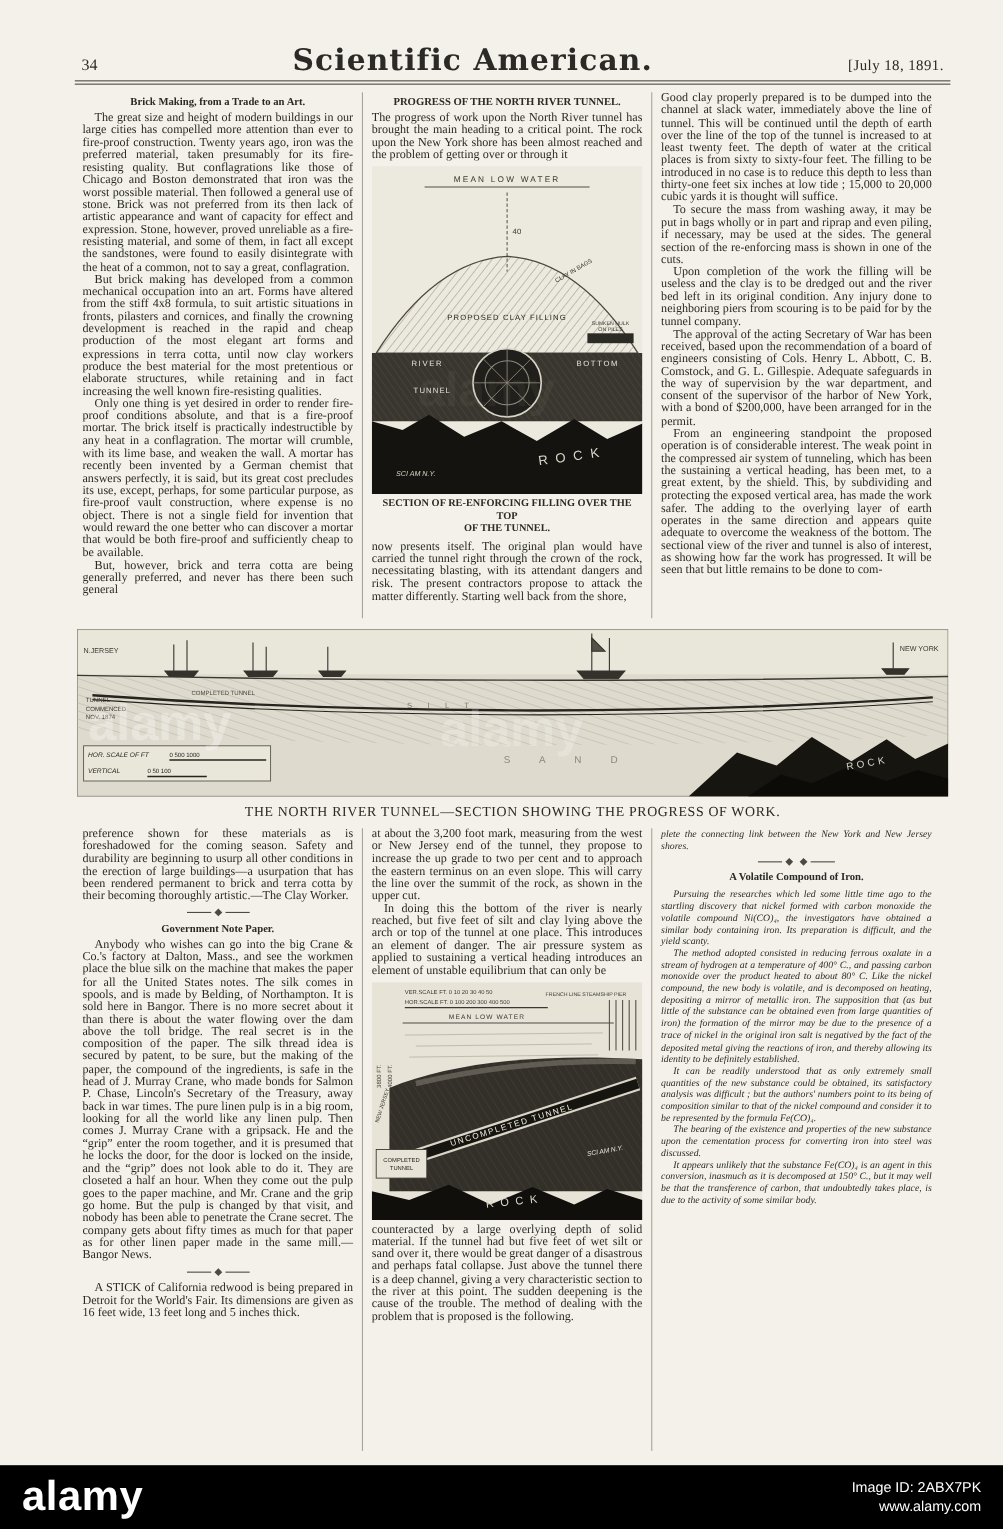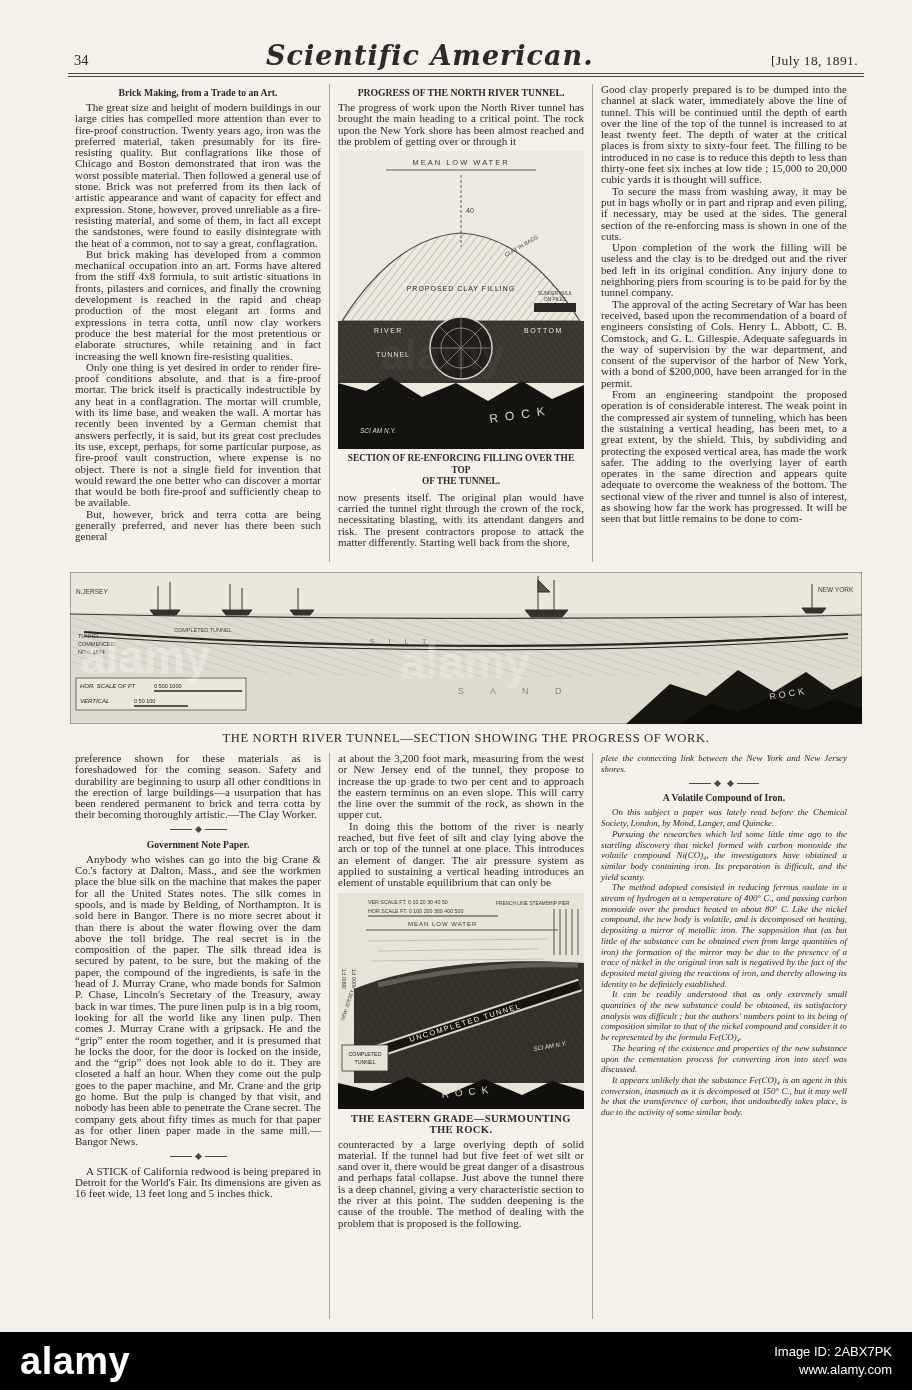--- a/index.html
+++ b/index.html
@@ -7,21 +7,21 @@
   body {
     width: 912px; height: 1390px; position: relative; overflow: hidden;
     background: #f5f3ee; color: #2b2a26;
     font-family: "Liberation Serif", "DejaVu Serif", serif;
   }
   .scan { position: absolute; left: 0; top: 0; right: 0; bottom: 58px; background: #f3f1ea; overflow: hidden; }
   .inner { position: absolute; left: 68px; top: 40px; width: 796px; }
 
   .hdr { display: flex; align-items: baseline; justify-content: space-between; padding: 0 6px; }
   .pageno { font-size: 14.5px; }
-  .masthead { font-family: "DejaVu Serif", serif; font-weight: bold; font-style: italic; font-size: 27px; letter-spacing: 1px; margin: 0; }
+  .masthead { font-family: "DejaVu Serif", serif; font-weight: bold; font-size: 27px; letter-spacing: 1px; margin: 0; }
   .date { font-size: 13.5px; letter-spacing: .4px; }
   .hr2 { height: 4px; border-top: 1px solid #4c4a44; border-bottom: 1px solid #4c4a44; margin-top: 2px; }
 
   .cols { display: flex; margin-top: 7px; }
   .col { width: 260px; padding: 0 7px; overflow: hidden; }
   .cols.upper .col { height: 478px; }
   .cols.lower .col { height: 566px; }
   .vr { width: 1px; background: #a8a398; margin: 0 1px; }
 
   p { margin: 0; font-size: 11px; line-height: 11.3px; text-align: justify; text-indent: 11px; }
@@ -269,36 +269,34 @@
             <rect x="4" y="152" width="46" height="26" fill="#e7e4d7" stroke="#3a3833" stroke-width="0.8"></rect>
             <text x="27" y="163" font-size="5.3" text-anchor="middle" fill="#26241f">COMPLETED</text>
             <text x="27" y="171" font-size="5.3" text-anchor="middle" fill="#26241f">TUNNEL</text>
 
             <path d="M0,190 L34,198 L70,184 L108,202 L146,186 L184,202 L214,188 L246,198 L246,216 L0,216 Z" fill="#100f0b"></path>
             <text x="104" y="205" font-size="10" letter-spacing="6" fill="#d9d5c8" transform="rotate(-6 104 205)">ROCK</text>
             <text x="196" y="158" font-size="6" font-style="italic" fill="#e8e5da" transform="rotate(-10 196 158)">SCI AM N.Y.</text>
           </svg>
         </figure>
 
-        <div class="grade-cap">THE EASTERN GRADE—SURMOUNTING THE ROCK.</div>
         <p class="noind">counteracted by a large overlying depth of solid material. If the tunnel had but five feet of wet silt or sand over it, there would be great danger of a disastrous and perhaps fatal collapse. Just above the tunnel there is a deep channel, giving a very characteristic section to the river at this point. The sudden deepening is the cause of the trouble. The method of dealing with the problem that is proposed is the following.</p>
       </div>
 
       <div class="vr"></div>
 
       <div class="col tight">
         <p class="noind">plete the connecting link between the New York and New Jersey shores.</p>
         <div class="sep">
             <span class="ln"></span>
             <span class="dm"></span>
             <span class="dm"></span>
             <span class="ln"></span>
           </div>
         <h3 class="art-title">A Volatile Compound of Iron.</h3>
-        <p>On this subject a paper was lately read before the Chemical Society, London, by Mond, Langer, and Quincke.</p>
         <p>Pursuing the researches which led some little time ago to the startling discovery that nickel formed with carbon monoxide the volatile compound Ni(CO)₄, the investigators have obtained a similar body containing iron. Its preparation is difficult, and the yield scanty.</p>
         <p>The method adopted consisted in reducing ferrous oxalate in a stream of hydrogen at a temperature of 400° C., and passing carbon monoxide over the product heated to about 80° C. Like the nickel compound, the new body is volatile, and is decomposed on heating, depositing a mirror of metallic iron. The supposition that (as but little of the substance can be obtained even from large quantities of iron) the formation of the mirror may be due to the presence of a trace of nickel in the original iron salt is negatived by the fact of the deposited metal giving the reactions of iron, and thereby allowing its identity to be definitely established.</p>
         <p>It can be readily understood that as only extremely small quantities of the new substance could be obtained, its satisfactory analysis was difficult ; but the authors' numbers point to its being of composition similar to that of the nickel compound and consider it to be represented by the formula Fe(CO)₄.</p>
         <p>The bearing of the existence and properties of the new substance upon the cementation process for converting iron into steel was discussed.</p>
         <p>It appears unlikely that the substance Fe(CO)₄ is an agent in this conversion, inasmuch as it is decomposed at 150° C., but it may well be that the transference of carbon, that undoubtedly takes place, is due to the activity of some similar body.</p>
       </div>
     </div>
 
   </div>
 

